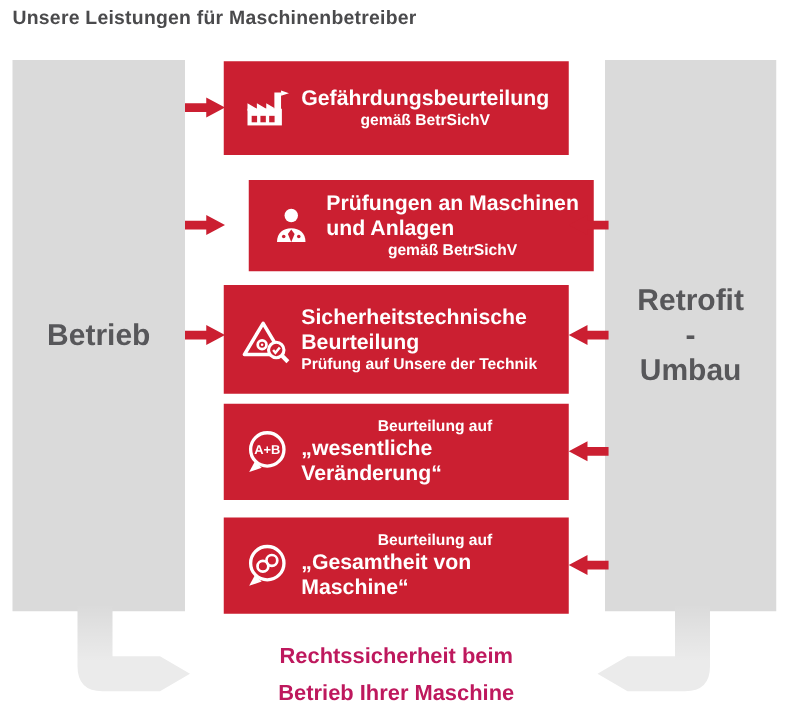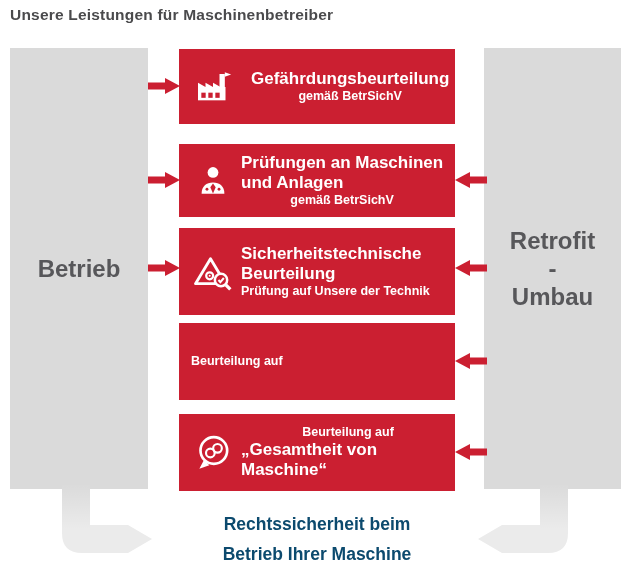--- a/index.html
+++ b/index.html
@@ -22,21 +22,21 @@
     position:absolute;left:179px;width:276px;background:#cb1f31;color:#fff;
     display:flex;align-items:center;box-sizing:border-box;padding-left:12px;
   }
   .rbox .icon{flex:0 0 44px;width:44px;display:flex;align-items:center;justify-content:center;margin-right:6px;}
   .rbox .txt{line-height:1.18;}
   .t-big{font-size:17px;font-weight:bold;white-space:pre-line;}
   .t-small{font-size:12.5px;font-weight:bold;white-space:pre-line;text-align:center;}
   .arrow{position:absolute;width:32px;height:20px;}
   .footer{
     position:absolute;left:179px;top:509px;width:276px;text-align:center;
-    color:#0c4a6e;font-size:17.5px;font-weight:bold;line-height:30px;white-space:pre-line;
+    color:#be185d;font-size:17.5px;font-weight:bold;line-height:30px;white-space:pre-line;
   }
   .ribbon{position:absolute;width:100px;height:78px;}
   .ribbon-right{transform:scaleX(-1);}
 </style>
 </head>
 <body>
 
 <div class="canvas">
 
   <div class="page-title">Unsere Leistungen für Maschinenbetreiber</div>
@@ -64,21 +64,21 @@
     <defs>
       <linearGradient id="ribShadeR" x1="0" y1="0" x2="0" y2="1">
         <stop offset="0" stop-color="#000000" stop-opacity="0.07"></stop>
         <stop offset="1" stop-color="#000000" stop-opacity="0"></stop>
       </linearGradient>
     </defs>
     <path d="M7,0 H35 V40 H73 L97,54 L73,68 H27 Q7,68 7,48 Z" fill="#ebebeb"></path>
     <rect x="7" y="0" width="28" height="44" fill="url(#ribShadeR)"></rect>
   </svg>
 
-  <div class="rbox" style="top:49px;height:75px;gap:10px;">
+  <div class="rbox" style="top:49px;height:75px;">
     <span class="icon">
       <svg viewBox="0 0 24 24" width="40" height="40">
         <g fill="#fff">
           <rect x="3" y="12" width="16.5" height="8"></rect>
           <path d="M3,13 V9.4 l4.5,2.6 V9.4 l4.5,2.6 V9.4 l4.5,2.6 z"></path>
           <rect x="15.9" y="4.2" width="3.2" height="9"></rect>
           <path d="M19.1,3.2 l3.8,1.3 -3.8,1.3 z"></path>
         </g>
         <g fill="#cb1f31">
           <rect x="5" y="15.4" width="2.6" height="3.1"></rect>
@@ -87,21 +87,21 @@
         </g>
       </svg>
     </span>
     <span class="txt">
       <div class="t-small"></div>
       <div class="t-big">Gefährdungsbeurteilung</div>
       <div class="t-small">gemäß BetrSichV</div>
     </span>
   </div>
 
-  <div class="rbox" style="top:144px;height:73px;">
+  <div class="rbox" style="top:144px;height:73px;margin-left:20px;">
     <span class="icon">
       <svg viewBox="0 0 24 24" width="38" height="38">
         <circle cx="12" cy="6.6" r="3.4" fill="#fff"></circle>
         <path d="M4.8,20 c0,-4.6 3,-7 7.2,-7 s7.2,2.4 7.2,7 z" fill="#fff"></path>
         <path d="M12,13.6 l1.7,2.3 -1.7,4 -1.7,-4 z" fill="#cb1f31"></path>
         <circle cx="8.2" cy="17.2" r="0.9" fill="#cb1f31"></circle>
         <circle cx="15.8" cy="17.2" r="0.9" fill="#cb1f31"></circle>
       </svg>
     </span>
     <span class="txt">
@@ -125,22 +125,30 @@
     </span>
     <span class="txt">
       <div class="t-small"></div>
       <div class="t-big">Sicherheitstechnische
 Beurteilung</div>
       <div class="t-small">Prüfung auf Unsere der Technik</div>
     </span>
   </div>
 
   <div class="rbox" style="top:323px;height:77px;">
+    <span class="icon">
+      <svg viewBox="0 0 24 24" width="40" height="40">
+        <circle cx="12.5" cy="10.5" r="8" fill="none" stroke="#fff" stroke-width="1.6"></circle>
+        <path d="M6.6,16.2 L3.8,21.4 l6,-2.1 z" fill="#fff"></path>
+        <text x="12.5" y="12.8" text-anchor="middle" font-size="6.2" font-weight="bold" fill="#fff" font-family="Liberation Sans, sans-serif">A+B</text>
+      </svg>
+    </span>
     <span class="txt">
       <div class="t-small">Beurteilung auf</div>
+      <div class="t-big">„wesentliche Veränderung“</div>
       <div class="t-small"></div>
     </span>
   </div>
 
   <div class="rbox" style="top:414px;height:77px;">
     <span class="icon">
       <svg viewBox="0 0 24 24" width="40" height="40">
         <circle cx="12.5" cy="10.5" r="8" fill="none" stroke="#fff" stroke-width="1.6"></circle>
         <path d="M6.6,16.2 L3.8,21.4 l6,-2.1 z" fill="#fff"></path>
         <circle cx="10.4" cy="12" r="2.6" fill="none" stroke="#fff" stroke-width="1.3"></circle>

